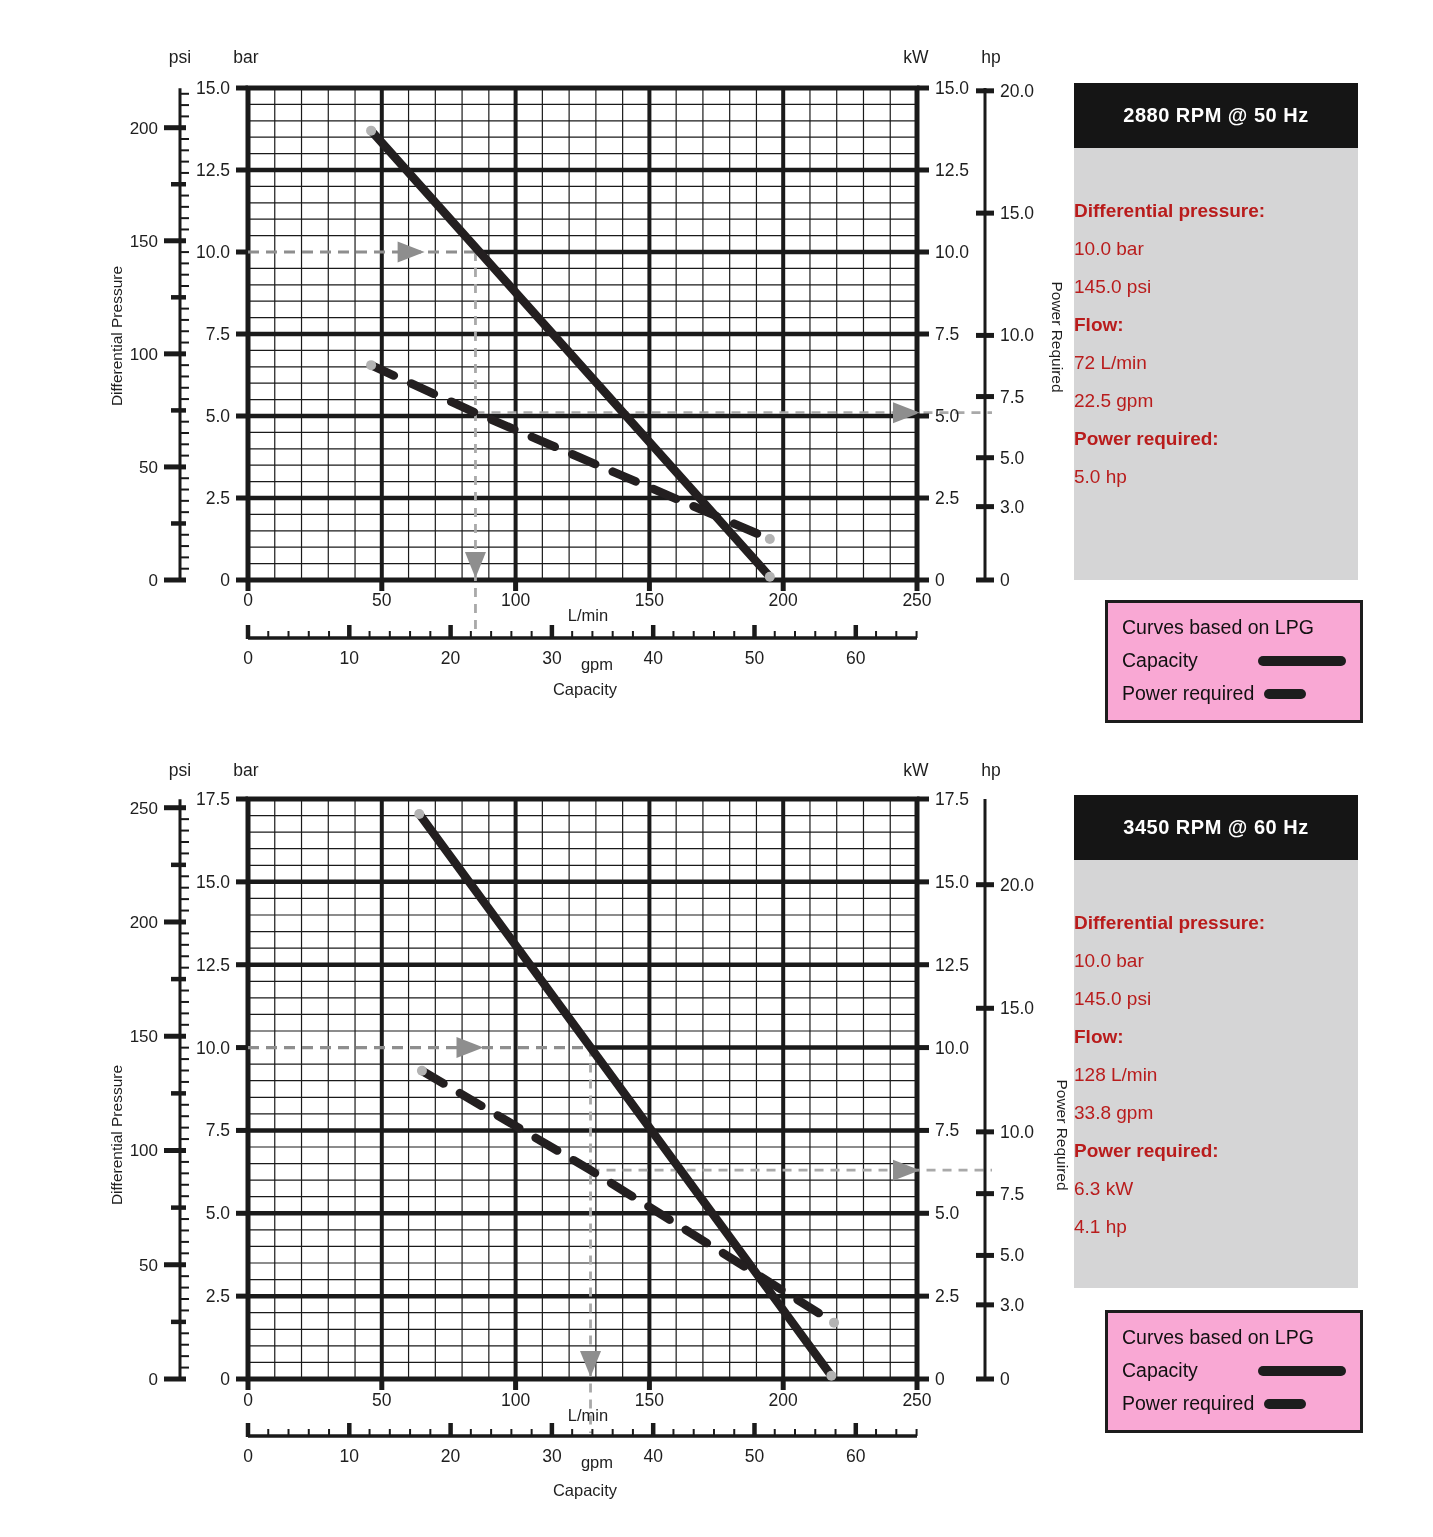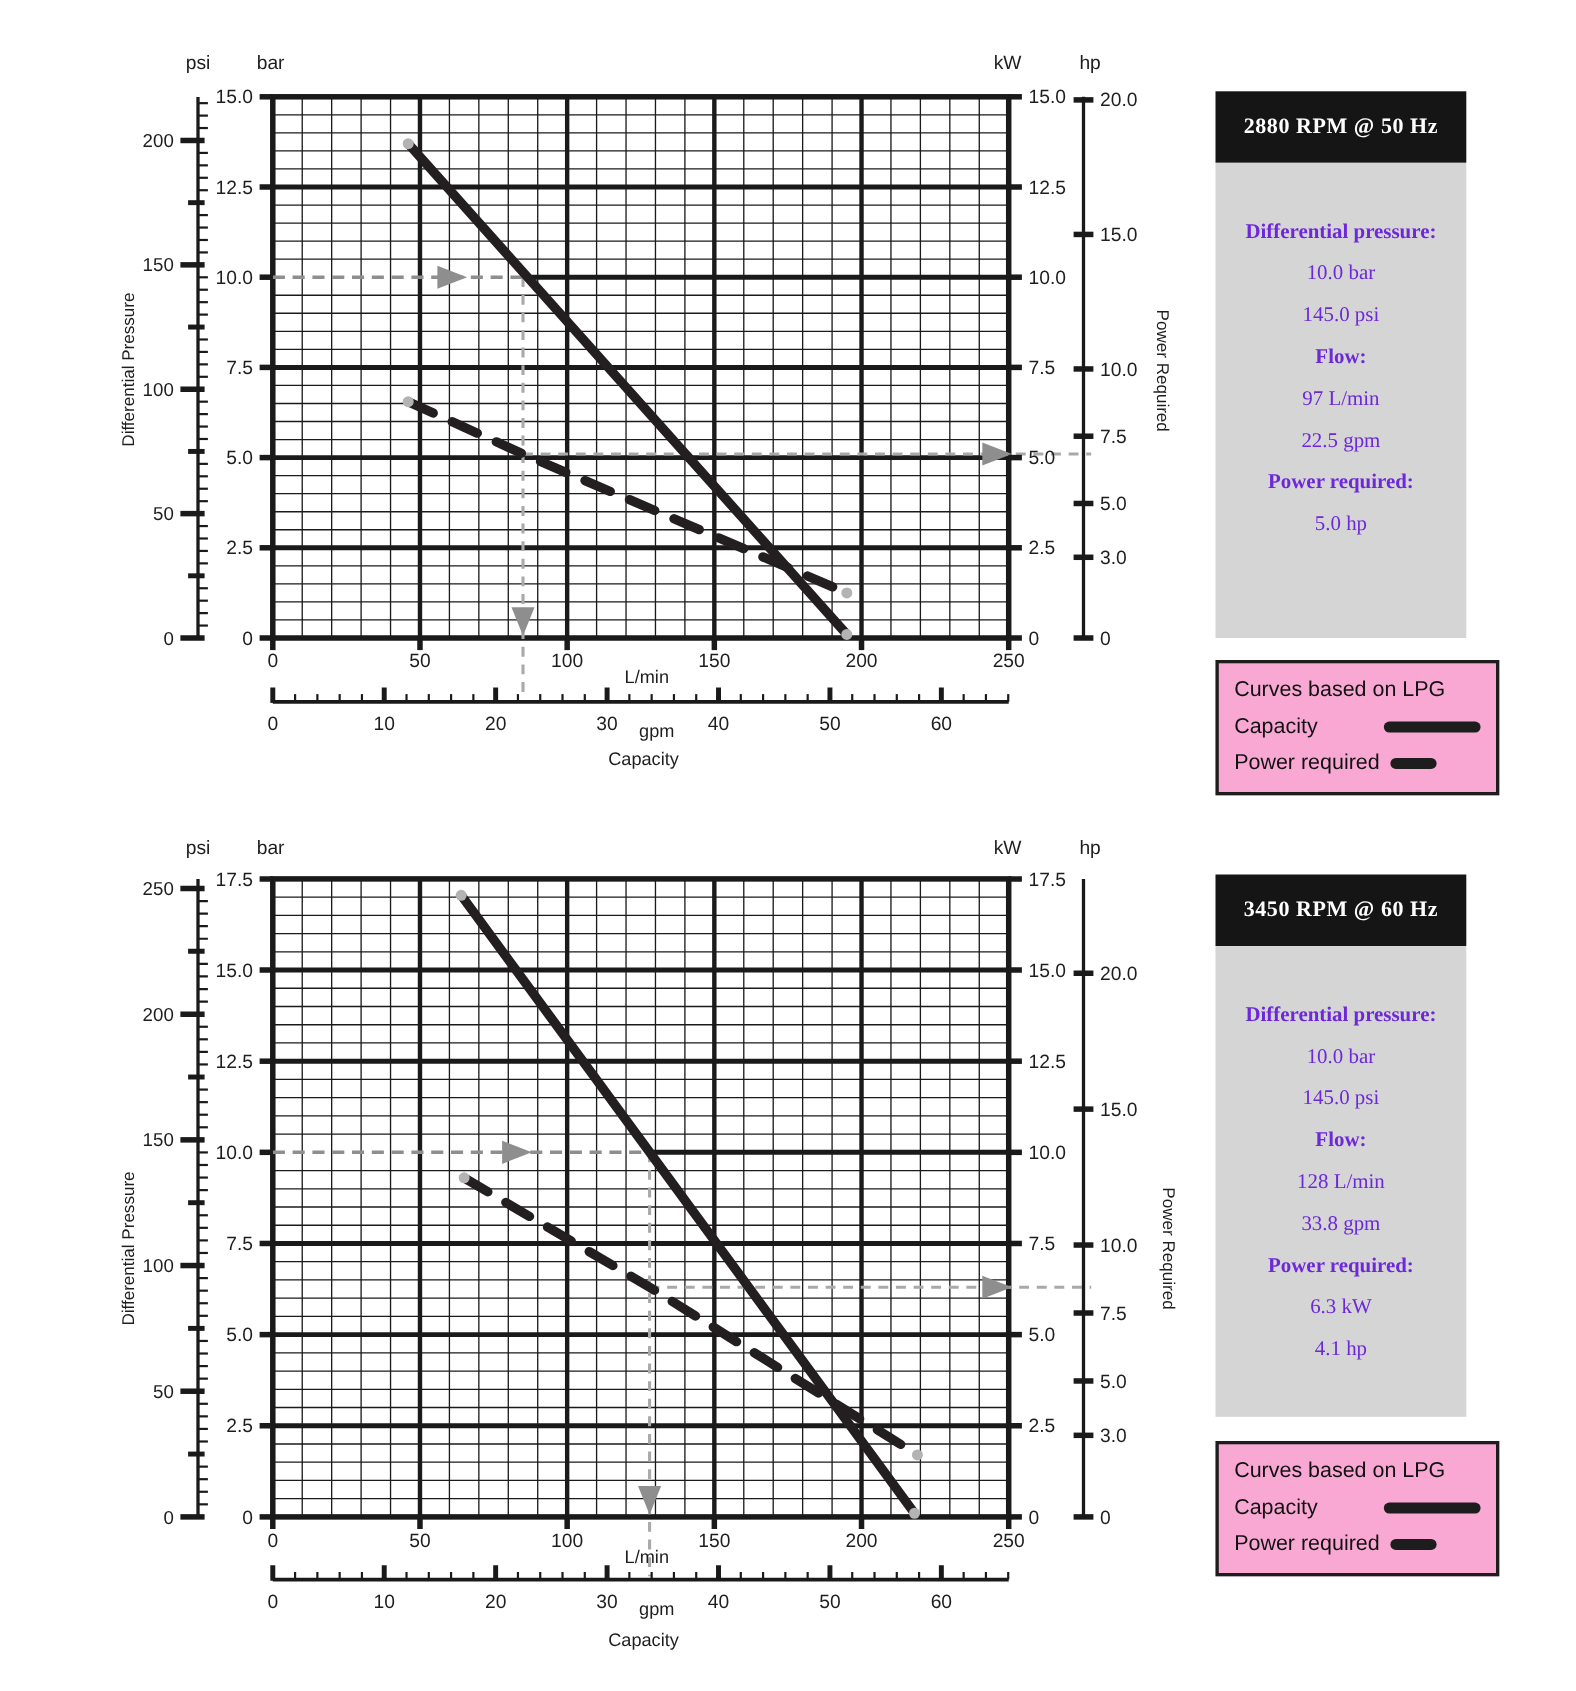--- a/index.html
+++ b/index.html
@@ -2,26 +2,26 @@
 <html><head>
 <meta charset="utf-8">
 <style>
   html,body{margin:0;padding:0;}
   body{
     width:1433px;height:1537px;position:relative;background:#ffffff;
     font-family:"Liberation Sans",sans-serif;color:#1b1b1b;overflow:hidden;
   }
   .chart-svg{position:absolute;left:0;}
   svg text{font-family:"Liberation Sans",sans-serif;fill:#1e1e1e;}
-  .info-box{position:absolute;left:1105px;width:228px;font-family:Liberation Serif, serif;}
+  .info-box{position:absolute;left:1074px;width:284px;}
   .info-header{
     background:#151515;color:#ffffff;font-weight:bold;font-size:20px;
     text-align:center;height:65px;line-height:65px;letter-spacing:0.5px;
   }
-  .info-body{background:#d5d5d6;text-align:center;font-size:19px;color:#6d28d9;}
+  .info-body{background:#d5d5d6;font-size:19px;color:#b91c1c;}
   .info-row{line-height:38px;white-space:nowrap;}
   .info-row.label{font-weight:bold;}
   .legend{
     position:absolute;left:1105px;width:224px;border:3px solid #1d1d1d;background:#f9a8d4;
     padding:8px 14px 10px 14px;font-size:19.5px;color:#111111;
   }
   .legend-row{display:flex;align-items:center;height:33px;}
   .pill{background:#1d1d1d;height:10px;border-radius:5px;flex:none;}
   .pill.solid{width:88px;margin-left:auto;}
   .pill.dash{width:42px;margin-left:10px;}
@@ -519,21 +519,21 @@
     </g>
   </svg>
 
 <div class="info-box" style="top:83px">
   <div class="info-header">2880 RPM @ 50 Hz</div>
   <div class="info-body" style="height:388px;padding-top:44px;">
     <div class="info-row label">Differential pressure:</div>
     <div class="info-row">10.0 bar</div>
     <div class="info-row">145.0 psi</div>
     <div class="info-row label">Flow:</div>
-    <div class="info-row">97 L/min</div>
+    <div class="info-row">72 L/min</div>
     <div class="info-row">22.5 gpm</div>
     <div class="info-row label">Power required:</div>
     <div class="info-row">5.0 hp</div>
   </div>
 </div>
 
 <div class="legend" style="top:600px">
   <div class="legend-row">Curves based on LPG</div>
   <div class="legend-row">
     <span>Capacity</span>

